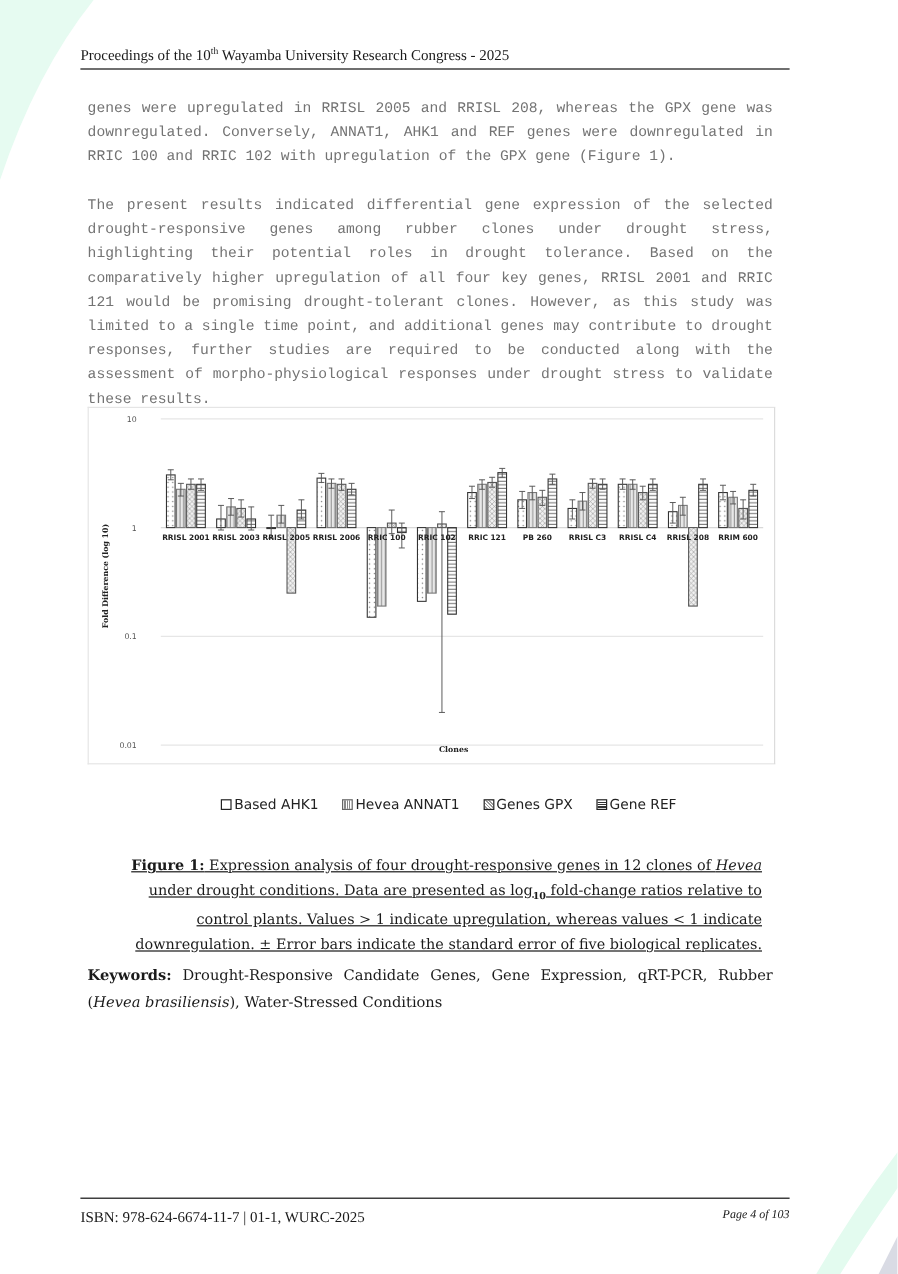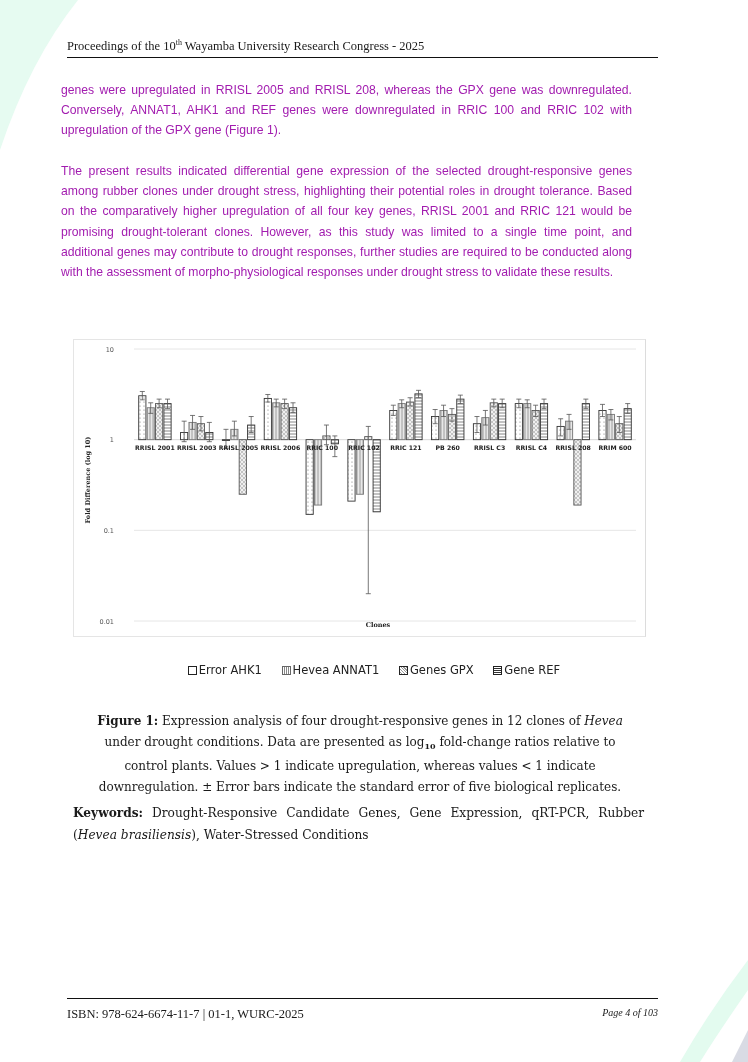--- a/index.html
+++ b/index.html
@@ -8,43 +8,43 @@
     background: #ffffff; font-family: "DejaVu Serif", "Liberation Serif", serif; color: #1a1a1a;
   }
   .deco { position: absolute; pointer-events: none; }
   .header {
     position: absolute; left: 67px; top: 38px; width: 591px;
     font-family: "Liberation Serif", serif; font-size: 12.5px;
     padding-bottom: 3px; border-bottom: 1.6px solid #111;
   }
   .header sup { font-size: 8px; }
   .para {
-    position: absolute; left: 61px; width: 571px;
-    font-family: Liberation Sans, sans-serif; font-size: 12.2px; line-height: 20.2px;
-    text-align: justify; color: #a21caf;
+    position: absolute; left: 73px; width: 571px;
+    font-family: Liberation Mono, monospace; font-size: 12.2px; line-height: 20.2px;
+    text-align: justify; color: #737373;
   }
   #p1 { top: 80px; }
   #p2 { top: 161px; }
   .figure-box {
     position: absolute; left: 73px; top: 339px; width: 571px; height: 296px;
     border: 1px solid #e5e5e5; border-right-color: #dcdcdc; background: #fff;
   }
   svg text { font-family: "DejaVu Sans", sans-serif; }
   .legend {
     position: absolute; left: 0; width: 748px; top: 662px; text-align: center;
     font-family: "DejaVu Sans", sans-serif; font-size: 11.5px; color: #222;
   }
   .legend-item { display: inline-block; margin: 0 8px; vertical-align: middle; }
   .legend-swatch {
     display: inline-block; width: 9px; height: 9px; border: 1.3px solid #222;
     vertical-align: -1px; margin-right: 2px; box-sizing: border-box;
   }
   .caption {
-    position: absolute; left: 85px; width: 550px; top: 711px; text-align: center;
-    font-family: "DejaVu Serif", serif; font-size: 12px; line-height: 20.5px;
+    position: absolute; left: 85px; width: 550px; top: 711px; text-align: right;
+    font-family: "DejaVu Serif", serif; font-size: 12px; line-height: 20.5px; text-decoration: underline;
   }
   .caption b { font-weight: bold; }
   .keywords {
     position: absolute; left: 73px; width: 571px; top: 803px;
     font-family: "DejaVu Serif", serif; font-size: 12.2px; line-height: 21.5px;
     text-align: justify; text-align-last: left;
   }
   .footer-rule { position: absolute; left: 67px; top: 998px; width: 591px; border-top: 1.6px solid #111; }
   .footer-left {
     position: absolute; left: 67px; top: 1007px; font-family: "Liberation Serif", serif; font-size: 12.5px;
@@ -285,21 +285,21 @@
         <text x="457.4166666666667" y="109.66666666666666" text-anchor="middle" font-size="6.2" font-weight="bold" fill="#222">RRISL C4</text>
         <text x="499.25000000000006" y="109.66666666666666" text-anchor="middle" font-size="6.2" font-weight="bold" fill="#222">RRISL 208</text>
         <text x="541.0833333333334" y="109.66666666666666" text-anchor="middle" font-size="6.2" font-weight="bold" fill="#222">RRIM 600</text>
       </g>
     <text transform="translate(16,140) rotate(-90)" text-anchor="middle" font-size="6.5" font-weight="bold" style="font-family:'DejaVu Serif',serif" fill="#222">Fold Difference (log 10)</text>
     <text x="304" y="287" text-anchor="middle" font-size="6.5" font-weight="bold" style="font-family:'DejaVu Serif',serif" fill="#222">Clones</text>
   </svg>
 </div>
 
 <div class="legend">
-  <span class="legend-item"><span class="legend-swatch" style="background:#fff"></span><span>Error AHK1</span></span>
+  <span class="legend-item"><span class="legend-swatch" style="background:#fff"></span><span>Based AHK1</span></span>
   <span class="legend-item"><span class="legend-swatch" style="background:repeating-linear-gradient(90deg,#fff 0 1px,#888 1px 2px);border-color:#666"></span><span>Hevea ANNAT1</span></span>
   <span class="legend-item"><span class="legend-swatch" style="background:repeating-linear-gradient(45deg,#fff 0 1px,#999 1px 2px)"></span><span>Genes GPX</span></span>
   <span class="legend-item"><span class="legend-swatch" style="background:repeating-linear-gradient(0deg,#fff 0 1px,#333 1px 2px)"></span><span>Gene REF</span></span>
 </div>
 
 <div class="caption"><b>Figure 1:</b><span> Expression analysis of four drought-responsive genes in 12 clones of </span><i>Hevea</i><span> under drought conditions. Data are presented as log</span><sub style="font-size:8px;font-weight:bold">10</sub><span> fold-change ratios relative to control plants. Values &gt; 1 indicate upregulation, whereas values &lt; 1 indicate downregulation. ± Error bars indicate the standard error of five biological replicates.</span></div>
 
 <div class="keywords"><b>Keywords:</b><span> Drought-Responsive Candidate Genes, Gene Expression, qRT-PCR, Rubber (</span><i>Hevea brasiliensis</i><span>), Water-Stressed Conditions</span></div>
 
 <div class="footer-rule"></div>

